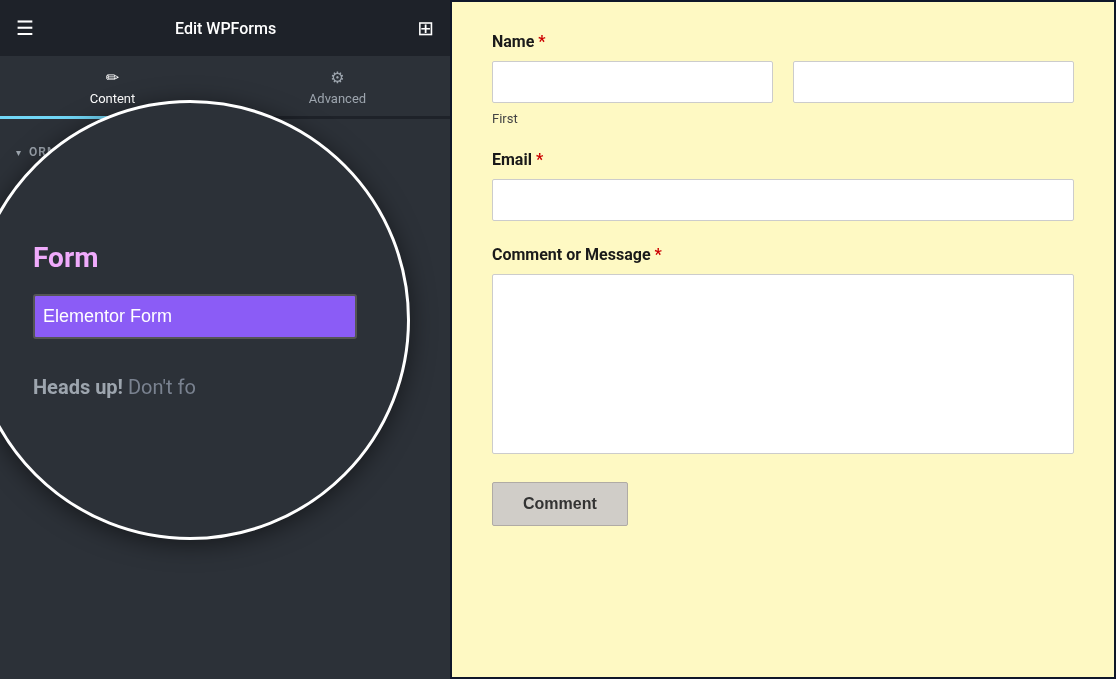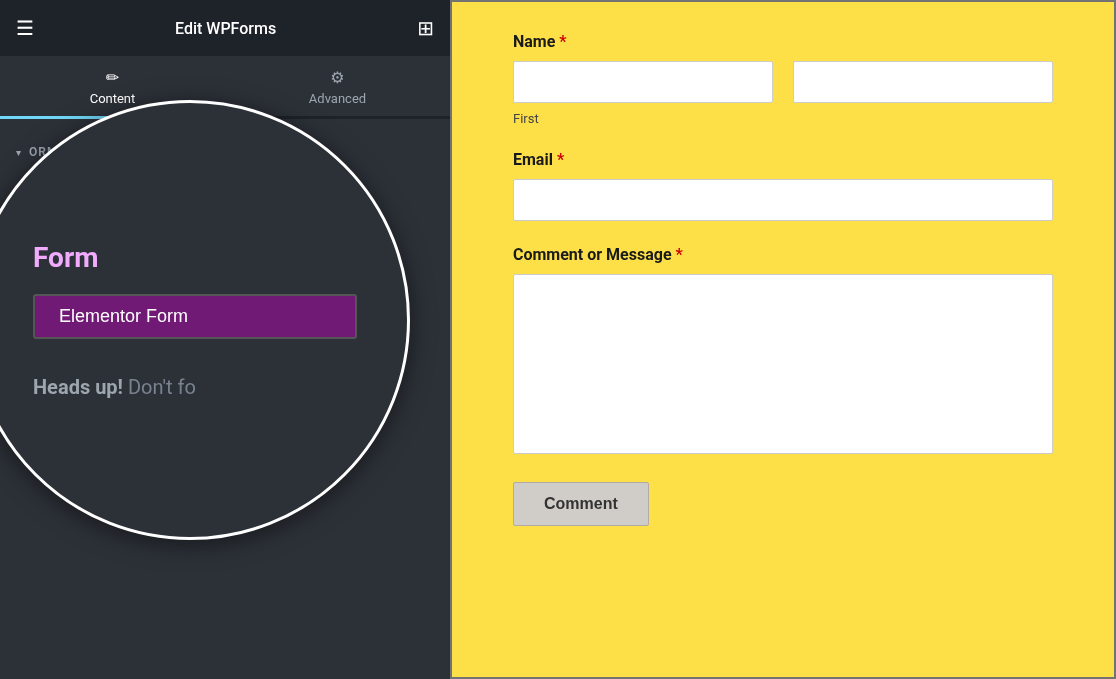--- a/index.html
+++ b/index.html
@@ -137,24 +137,24 @@
 
     .circle-form-label {
       color: #f0abfc;
       font-size: 28px;
       font-weight: 700;
       margin-bottom: 20px;
     }
 
     .circle-input {
       width: 100%;
-      background: #701a75;
+      background: #8b5cf6;
       border: 2px solid #555;
       color: #fff;
-      padding: 10px 24px;
+      padding: 10px 8px;
       font-size: 18px;
       border-radius: 3px;
       margin-bottom: 36px;
     }
 
     .circle-hint {
       color: #7a8290;
       font-size: 16px;
       font-style: italic;
       margin-bottom: 16px;
@@ -172,24 +172,24 @@
     }
 
     .circle-warning .bold {
       font-weight: 700;
       color: #9da5ae;
     }
 
     
     .right-panel {
       flex: 1;
-      background: #fde047;
-      padding: 30px 61px;
+      background: #fef9c3;
+      padding: 30px 40px;
       overflow-y: auto;
-      border: 2px solid #737373;
+      border: 2px solid #0f172a;
     }
 
     .form-field-group {
       margin-bottom: 24px;
     }
 
     .form-field-label {
       font-size: 16px;
       font-weight: 700;
       color: #1a1a1a;

